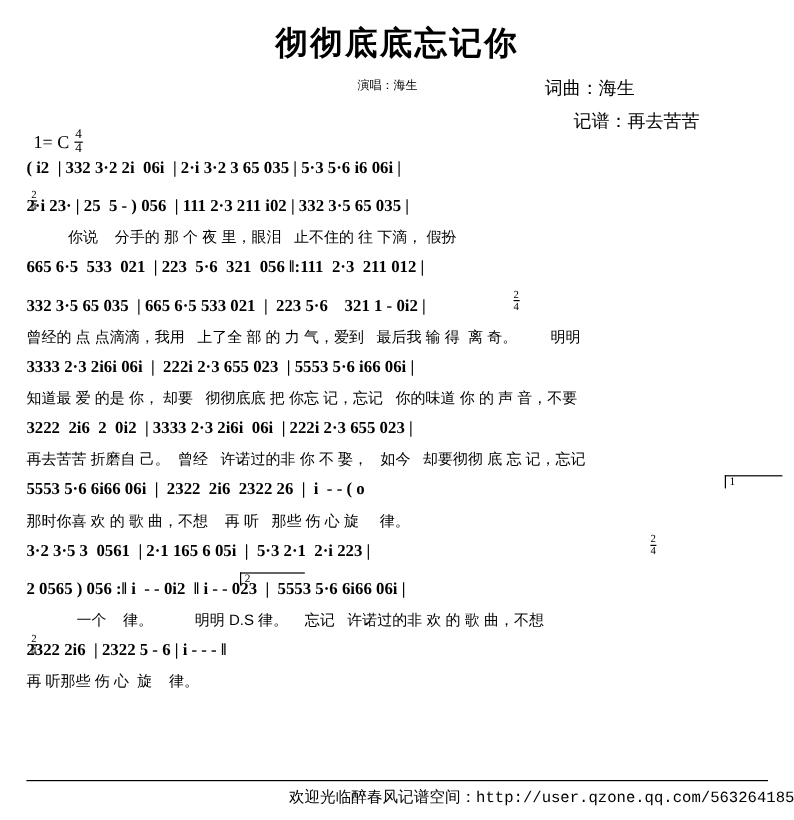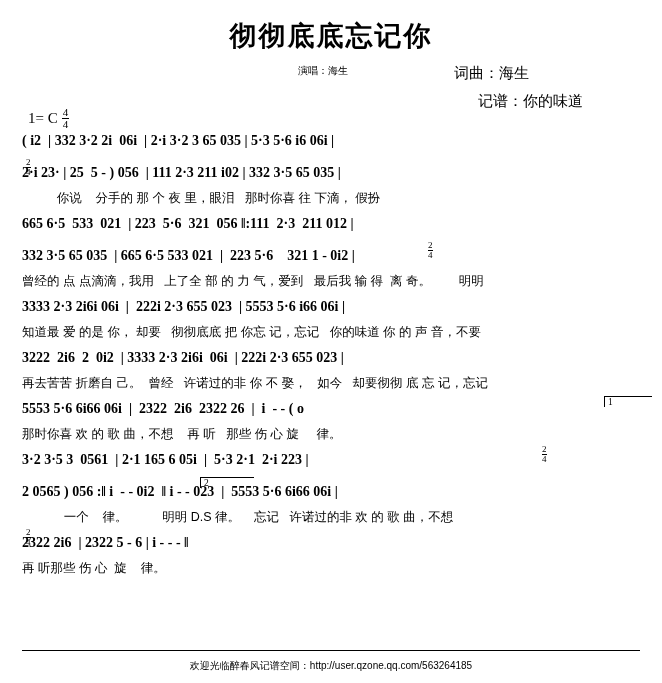--- a/index.html
+++ b/index.html
@@ -141,23 +141,23 @@
     border-top: 1px solid #000;
     height: 10px;
     line-height: 11px;
     z-index: 4;
   }
   .footer {
     position: absolute;
     left: 0;
     right: 0;
     bottom: 10px;
-    text-align: center;
-    font-family: Liberation Sans, sans-serif;
-    font-size: 10px;
+    text-align: right;
+    font-family: Liberation Mono, monospace;
+    font-size: 13px;
     color: #000;
   }
   .hr {
     position: absolute;
     left: 22px;
     right: 22px;
     bottom: 32px;
     border-top: 1px solid #000;
     height: 0;
   }
@@ -168,37 +168,37 @@
 <div class="sheet">
 
   <h1 class="title">彻彻底底忘记你</h1>
 
   <div class="credits">
     <div class="key-sig">
       <span>1= C</span><span class="frac"><span class="num">4</span><span class="den">4</span></span>
     </div>
     <div class="singer">演唱：海生</div>
     <div class="lyricist">词曲：海生</div>
-    <div class="notator">记谱：你的味道</div>
+    <div class="notator">记谱：再去苦苦</div>
   </div>
 
   <div class="music">
 
     <div class="sys no-lyrics">
       <div class="notes">( i2  | 332 3·2 2i  06i  | 2·i 3·2 3 65 035 | 5·3 5·6 i6 06i |</div>
       <div class="lyrics"></div>
     </div>
 
     <div class="sys">
       <span class="meter-mark" style="left:4px; top:-2px;">
           <span class="num">2</span>
           <span class="den">4</span>
         </span>
       <div class="notes">2·i 23· | 25  5 - ) 056  | 111 2·3 211 i02 | 332 3·5 65 035 |</div>
-      <div class="lyrics">          你说    分手的 那 个 夜 里，眼泪   那时你喜 往 下滴， 假扮</div>
+      <div class="lyrics">          你说    分手的 那 个 夜 里，眼泪   止不住的 往 下滴， 假扮</div>
     </div>
 
     <div class="sys">
       <div class="notes">665 6·5  533  021  | 223  5·6  321  056 ‖:111  2·3  211 012 |</div>
     </div>
 
     <div class="sys">
       <span class="meter-mark" style="left:406px; top:-2px;">
           <span class="num">2</span>
           <span class="den">4</span>

